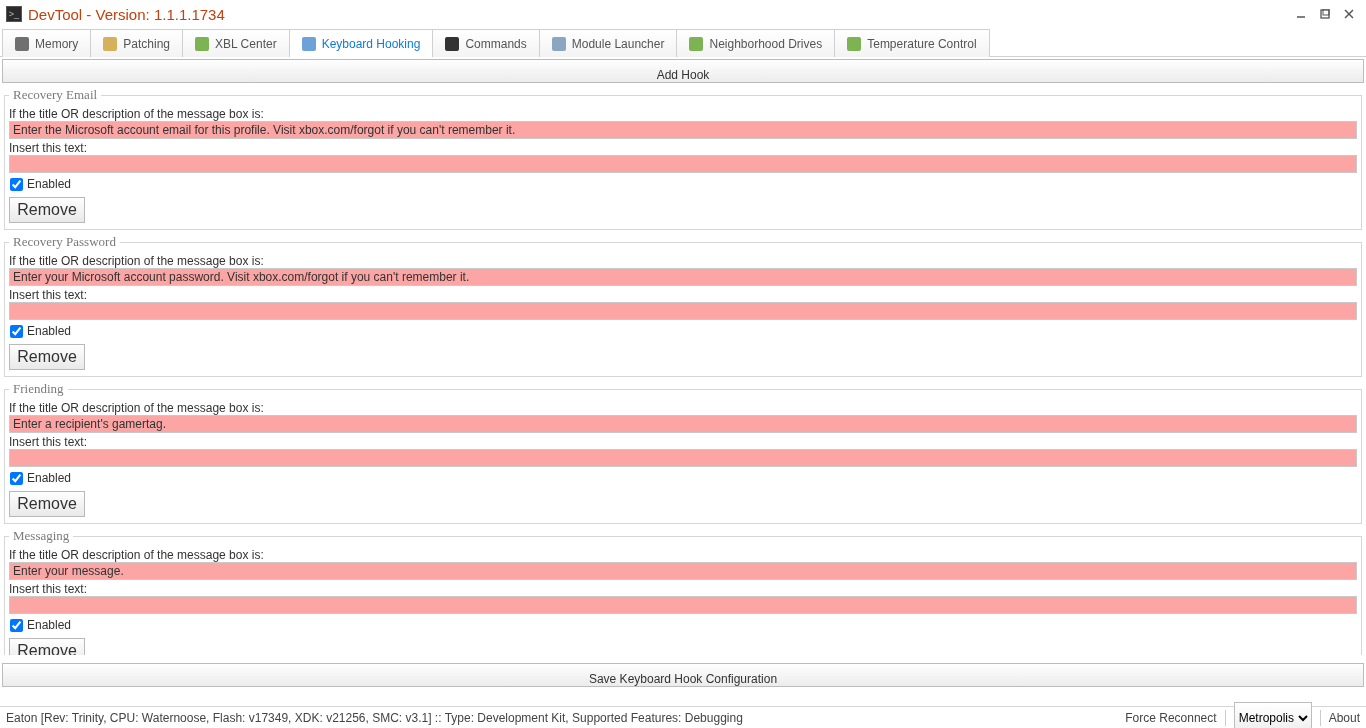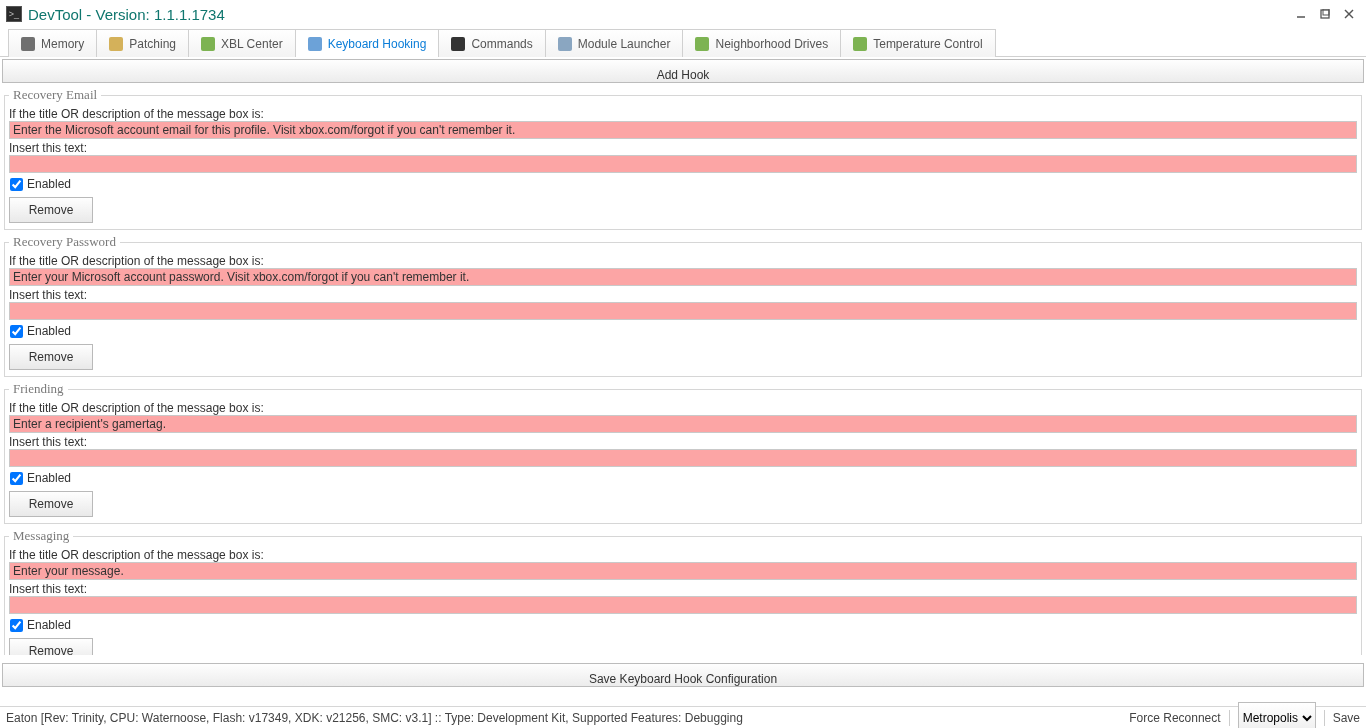--- a/index.html
+++ b/index.html
@@ -1,44 +1,44 @@
 <!DOCTYPE html>
 <html><head>
 <meta charset="utf-8">
 <style>
   * { box-sizing: border-box; }
   html, body { margin: 0; padding: 0; width: 1366px; height: 728px; font-family: "Segoe UI", Tahoma, sans-serif; font-size: 12px; background: #fff; color: #333; overflow: hidden; }
   .window { display: flex; flex-direction: column; height: 100%; }
   .titlebar { display: flex; align-items: center; height: 28px; padding: 0 6px; }
   .title-icon { width: 16px; height: 16px; background: #2a2a2a; margin-right: 6px; border: 1px solid #555; display:inline-flex; align-items:center; justify-content:center; color:#bbb; font-size:9px;}
-  .title-text { color: #0f766e; font-size: 15px; }
+  .title-text { color: #c2410c; font-size: 15px; }
   .titlebar-spacer { flex: 1; }
   .winbtn { width: 22px; height: 18px; display: inline-flex; align-items: center; justify-content: center; color: #555; margin-left: 2px; cursor: pointer; }
-  .tabstrip { display: flex; border-bottom: 1px solid #d0d0d0; background: #fff; padding-left:8px;}
+  .tabstrip { display: flex; border-bottom: 1px solid #d0d0d0; background: #fff; padding-left:2px;}
   .tab { display: flex; align-items: center; height: 28px; padding: 0 12px; border: 1px solid #d0d0d0; border-bottom: none; margin-right: -1px; background: linear-gradient(#ffffff,#f3f3f3); font-size: 12px; color: #555; cursor: pointer; position:relative; top:1px;}
   .tab.active { background: #fff; color: #0b7dd8; border-top: 1px solid #d0d0d0; z-index:2;}
   .tab .ticon { width: 14px; height: 14px; margin-right: 6px; border-radius:2px;}
   .ic-mem{background:#707070;}
   .ic-patch{background:#d4b15a;}
   .ic-xbl{background:#7db352;}
   .ic-key{background:#6ca2d8;}
   .ic-cmd{background:#333;}
   .ic-mod{background:#8aa6c1;}
   .ic-temp{background:#7db352;}
   .ic-neigh{background:#7db352;}
   .contentwrap{ padding:2px 2px 0 2px; display:flex; flex-direction:column;}
   .widebtn { height: 24px; border: 1px solid #bcbcbc; background: linear-gradient(#fefefe,#ececec); display:flex; align-items:flex-end; justify-content:center; cursor:pointer; margin-bottom:2px; font-size:12px; color:#333;}
   .scrollhooks{ max-height: 570px; overflow-y:auto;}
   fieldset.group { border: 1px solid #d6d6d6; margin: 2px 2px 4px 2px; padding: 2px 4px 6px 4px;}
   fieldset.group > legend { color: #7a7a7a; font-size: 13px; padding: 0 4px; font-family: Liberation Serif, serif;}
   .lbl { color: #333; font-size: 12px; margin-top: 2px;}
   .tinput { width: 100%; height: 18px; border: 1px solid #c9c9c9; font-size: 12px; padding: 0 3px; background:#fca5a5; color:#333;}
   .chkrow { display:flex; align-items:center; margin-top:4px;}
   .chkrow input{margin:0 4px 0 1px;}
-  .rbtn{ width:84px; height:26px; border:1px solid #b9b9b9; background:linear-gradient(#fefefe,#e9e9e9); margin-top:6px; cursor:pointer; font-size:12px; color:#333;}
+  .rbtn{ width:76px; height:26px; border:1px solid #b9b9b9; background:linear-gradient(#fefefe,#e9e9e9); margin-top:6px; cursor:pointer; font-size:16px; color:#333;}
   .savebar{ margin-top: 8px;}
   .statusbar { position:absolute; bottom:0; left:0; right:0; height:22px; border-top:1px solid #d6d6d6; display:flex; align-items:center; padding:0 6px; font-size:12px; color:#444; background:#fff;}
   .statusbar .spacer{flex:1;}
   .statusbar .sep { width:1px; height:16px; background:#ccc; margin:0 8px;}
   .statusbar select{ height:32px; font-size:12px; border:1px solid #bdbdbd; background:linear-gradient(#fff,#eee);}
   .linklike{cursor:pointer;}
 </style>
 </head>
 <body>
 
@@ -132,15 +132,15 @@
 
   <div class="statusbar">
     <span>Eaton [Rev: Trinity, CPU: Waternoose, Flash: v17349, XDK: v21256, SMC: v3.1] :: Type: Development Kit, Supported Features: Debugging</span>
     <span class="spacer"></span>
     <span class="linklike">Force Reconnect</span>
     <span class="sep"></span>
     <select>
       <option>Metropolis</option>
     </select>
     <span class="sep"></span>
-    <span class="linklike">Save</span>
+    <span class="linklike">About</span>
   </div>
 </div>
 
 </body></html>

